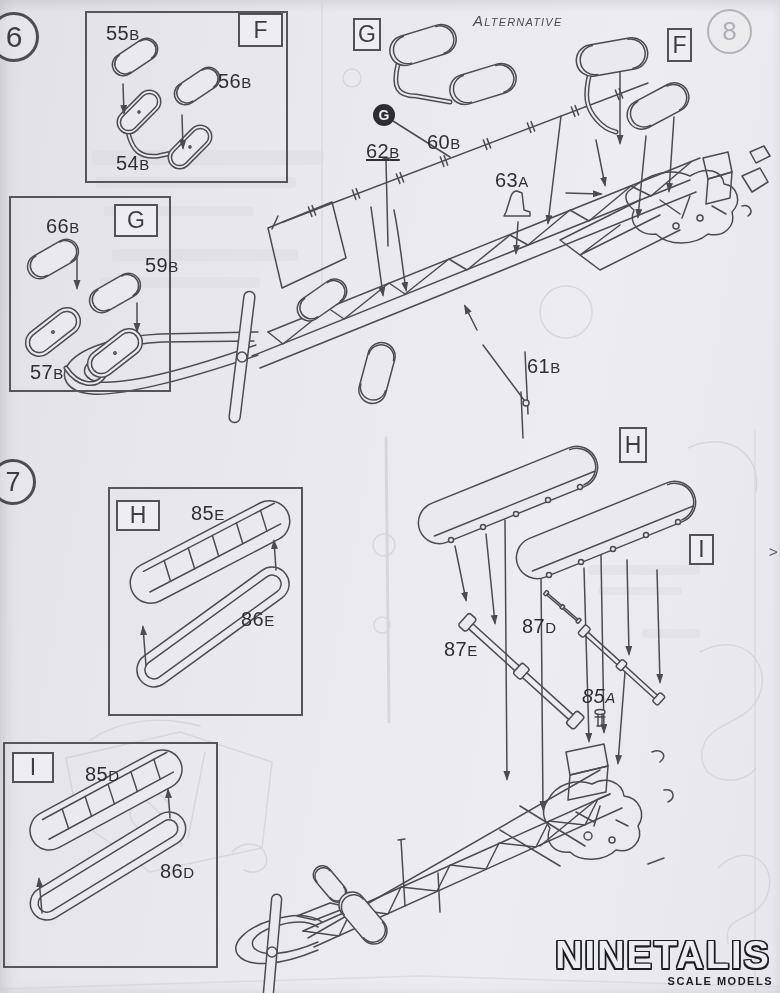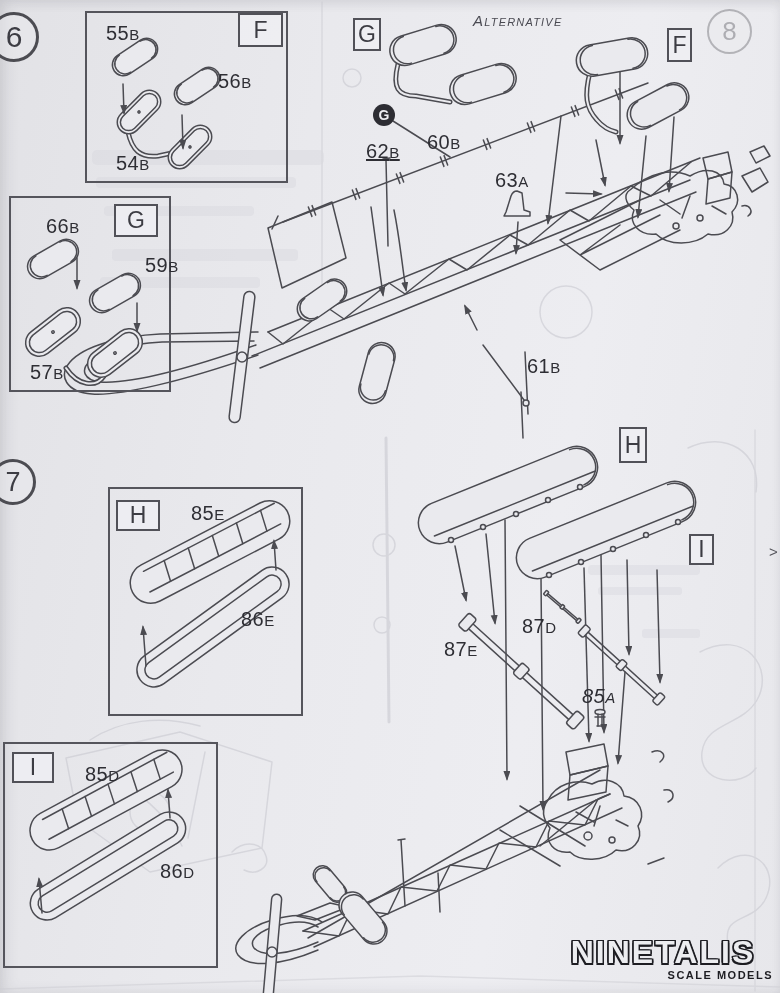--- a/index.html
+++ b/index.html
@@ -16,21 +16,21 @@
   .letter-box{position:absolute;border:2px solid #515158;display:flex;align-items:center;justify-content:center;
         font-size:23px;color:#3c3c43;background:rgba(238,238,242,0.92);box-sizing:border-box;}
   .inset-box{position:absolute;border:2px solid #55555c;box-sizing:border-box;}
   .part-label{position:absolute;font-size:20px;color:#2e2e34;white-space:nowrap;letter-spacing:0.5px;}
   .part-label .suf{font-size:15px;}
   .alt-label{position:absolute;font-variant:small-caps;font-size:15px;letter-spacing:1.2px;color:#4a4a52;}
   .g-badge{position:absolute;width:22px;height:22px;border-radius:50%;background:#2d2d33;color:#eeeef2;
         font-size:14px;font-weight:bold;display:flex;align-items:center;justify-content:center;}
   .page-marker{position:absolute;font-size:15px;color:#55555c;}
   .logo{position:absolute;left:553px;top:936px;width:220px;text-align:center;}
-  .logo .brand{font-size:32px;font-weight:900;letter-spacing:2px;color:#ecedf0;line-height:1;
+  .logo .brand{font-size:38px;font-weight:900;letter-spacing:2px;color:#ecedf0;line-height:1;
         text-shadow:-1.5px -1.5px 0 #1d1d22, 1.5px -1.5px 0 #1d1d22, -1.5px 1.5px 0 #1d1d22,
                     1.5px 1.5px 0 #1d1d22, 0 -1.5px 0 #1d1d22, 0 1.5px 0 #1d1d22,
                     -1.5px 0 0 #1d1d22, 1.5px 0 0 #1d1d22;}
   .logo .tagline{font-size:11px;font-weight:700;letter-spacing:1.5px;color:#1d1d22;margin-top:1px;text-align:right;}
 </style>
 </head>
 <body>
 
 <div class="page">
 

